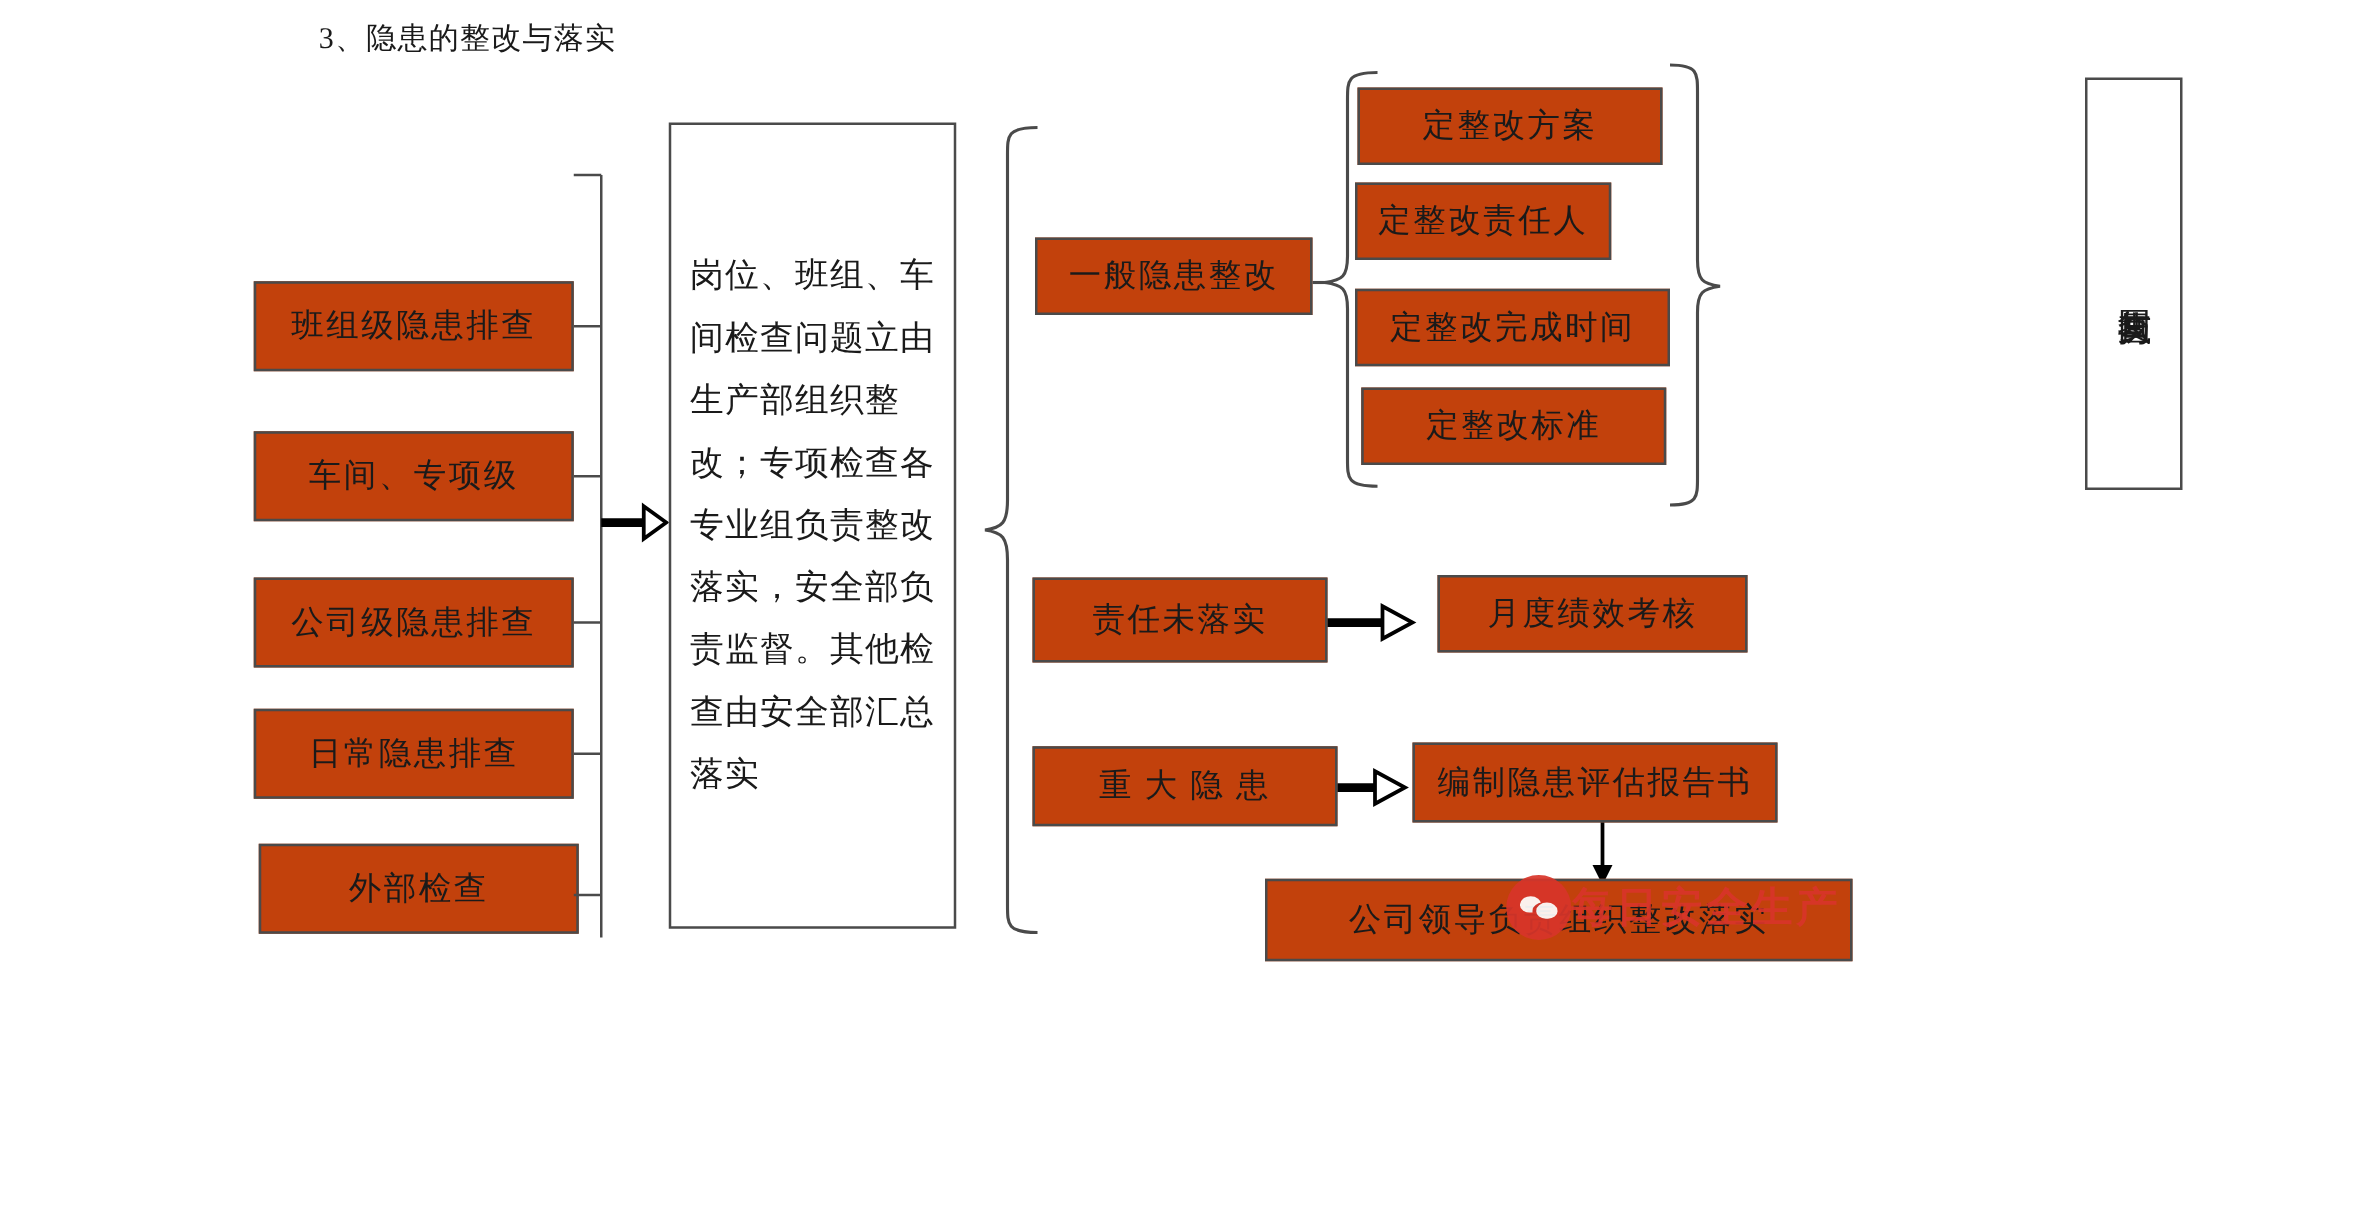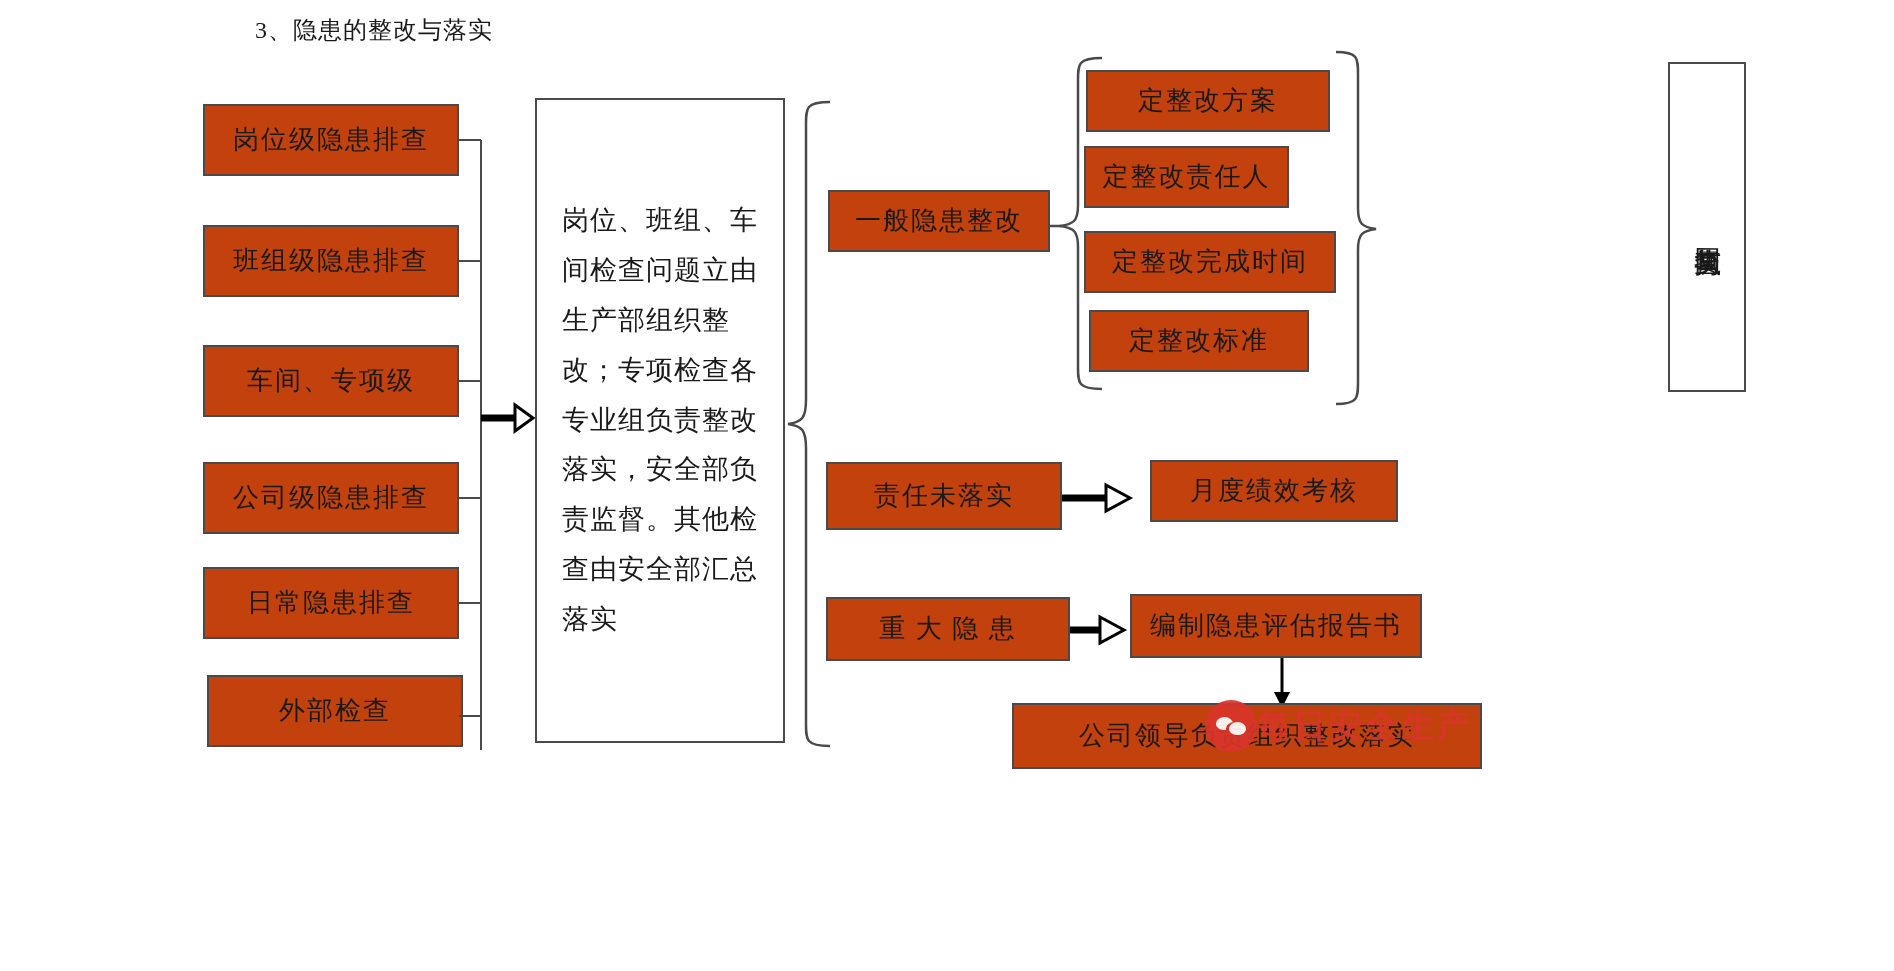--- a/index.html
+++ b/index.html
@@ -47,21 +47,21 @@
   }
 
   
   .lbox { width: 256px; height: 72px; left: 203px; }
 
   
   #center-box {
     position: absolute;
     left: 535px;
     top: 98px;
-    width: 250px;
+    width: 230px;
     height: 645px;
     box-sizing: border-box;
     border: 2px solid #4a4a4a;
     background: #ffffff;
     display: flex;
     align-items: center;
     justify-content: center;
   }
   #center-text {
     font-size: 27px;
@@ -140,21 +140,20 @@
     font-family: "Liberation Sans", sans-serif;
   }
 </style>
 </head>
 <body>
 
 <div id="canvas">
 
   <div id="page-title">3、隐患的整改与落实</div>
 
-  <div class="box lbox" style="top:104px">岗位级隐患排查</div>
   <div class="box lbox" style="top:225px">班组级隐患排查</div>
   <div class="box lbox" style="top:345px">车间、专项级</div>
   <div class="box lbox" style="top:462px">公司级隐患排查</div>
   <div class="box lbox" style="top:567px">日常隐患排查</div>
   <div class="box lbox" style="top:675px;left:207px">外部检查</div>
 
   <div class="conn" style="left:455px;top:95px;width:120px;height:660px">
     <svg width="120" height="660">
 
       <line x1="4" y1="45" x2="26" y2="45" stroke="#4a4a4a" stroke-width="2"></line>
@@ -198,21 +197,21 @@
                C 24 173, 28 176, 28 192
                L 28 312
                C 28 328, 28 334, 52 334" fill="none" stroke="#4a4a4a" stroke-width="2.5"></path>
       <line x1="0" y1="171" x2="11" y2="171" stroke="#4a4a4a" stroke-width="2.5"></line>
     </svg>
   </div>
 
   <div class="box" style="left:1086px;top:70px;width:244px;height:62px">定整改方案</div>
   <div class="box" style="left:1084px;top:146px;width:205px;height:62px">定整改责任人</div>
   <div class="box" style="left:1084px;top:231px;width:252px;height:62px">定整改完成时间</div>
-  <div class="box" style="left:1089px;top:310px;width:220px;height:62px">定整改标准</div>
+  <div class="box" style="left:1089px;top:310px;width:244px;height:62px">定整改标准</div>
 
   <div class="conn" style="left:1332px;top:48px;width:52px;height:362px">
     <svg width="52" height="362">
       <path d="M 4 4
                C 26 4, 26 10, 26 26
                L 26 160
                C 26 176, 30 179, 44 181
                C 30 183, 26 186, 26 202
                L 26 334
                C 26 350, 26 356, 4 356" fill="none" stroke="#4a4a4a" stroke-width="2.5"></path>

